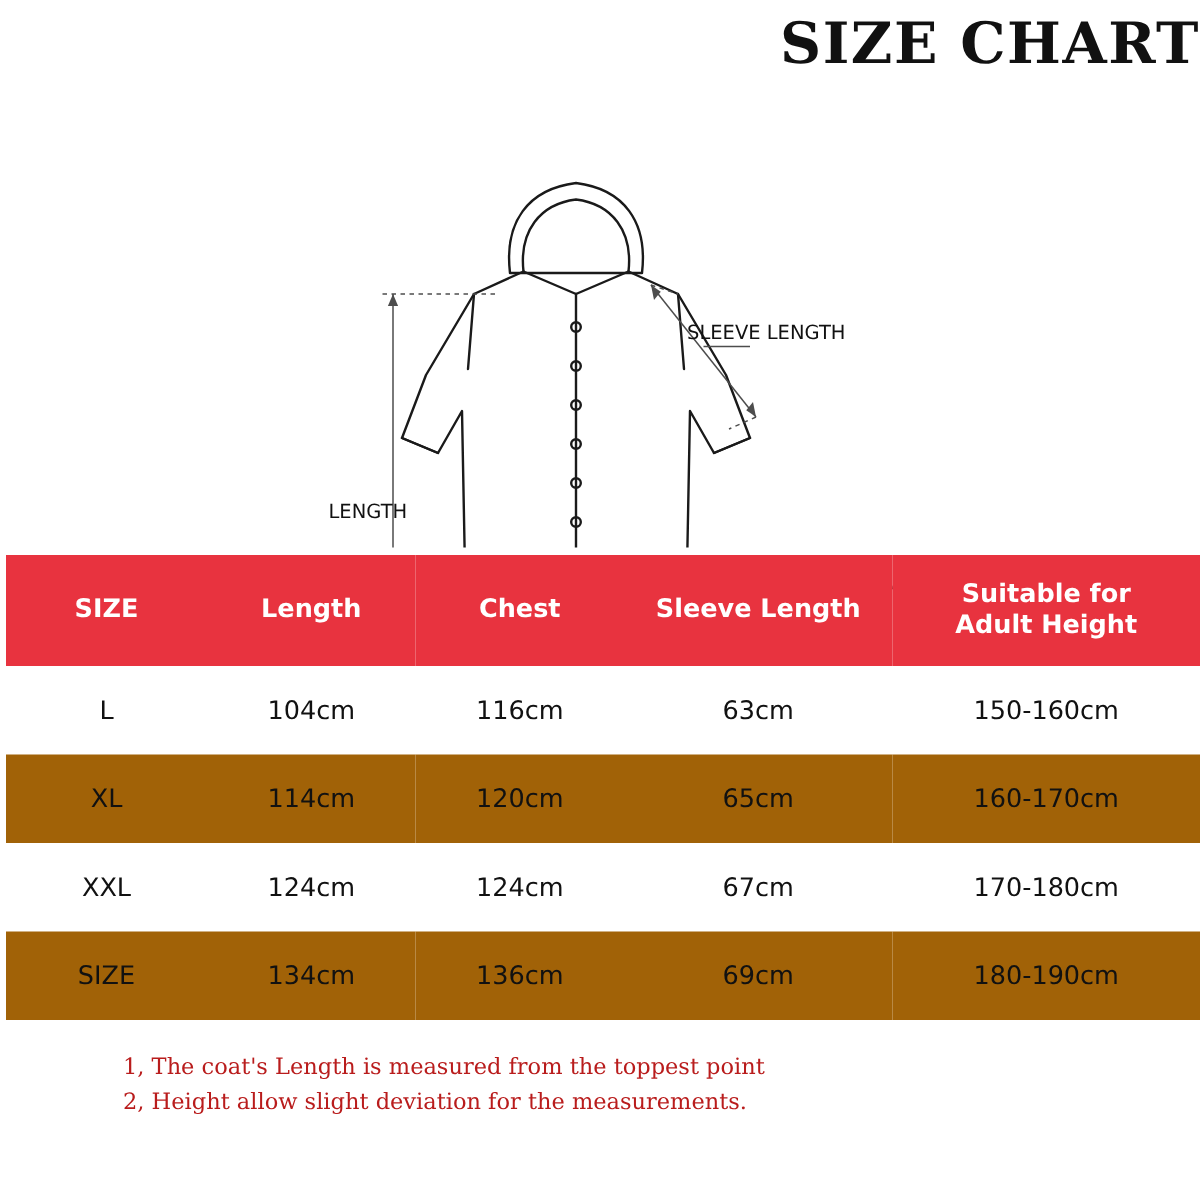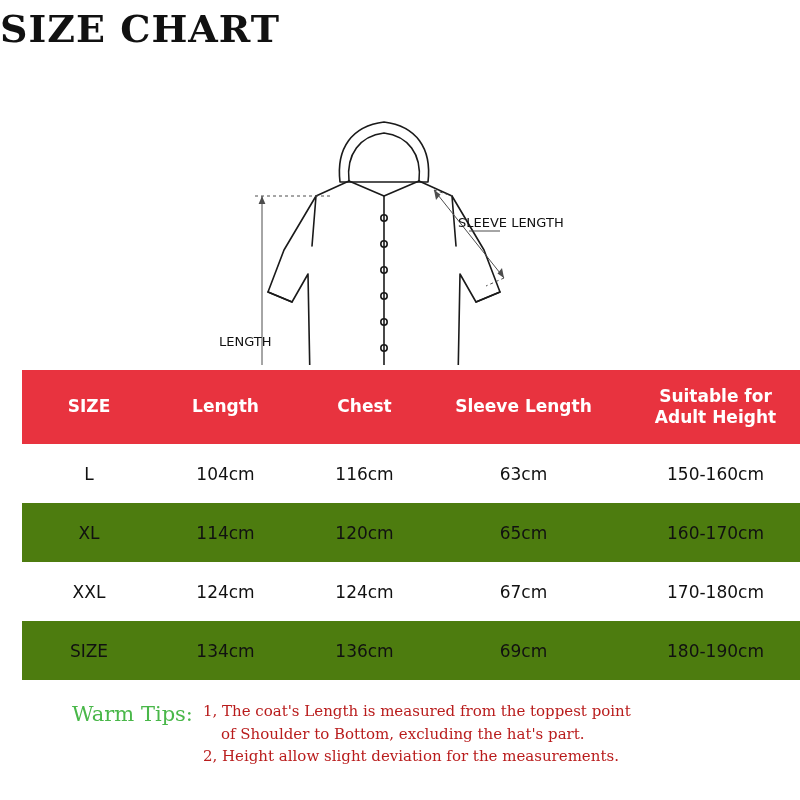--- a/index.html
+++ b/index.html
@@ -14,21 +14,21 @@
     overflow: hidden;
   }
   .page {
     position: relative;
     width: 800px;
     height: 800px;
   }
 
   
   .title {
-    text-align: left;
+    text-align: right;
     font-family: "DejaVu Serif", serif;
     font-weight: bold;
     font-size: 38px;
     letter-spacing: 1px;
     color: #111111;
     padding-top: 8px;
     line-height: 1.1;
   }
 
   
@@ -59,21 +59,21 @@
     font-family: "DejaVu Serif", serif;
     font-style: italic;
     font-size: 17px;
     color: #111111;
     white-space: nowrap;
   }
 
   
   .table-wrap {
     position: absolute;
-    left: 22px;
+    left: 4px;
     top: 370px;
     width: 756px;
   }
   table.size-table {
     width: 756px;
     border-collapse: collapse;
     table-layout: fixed;
   }
   table.size-table th {
     background: #e8333f;
@@ -89,21 +89,21 @@
   }
   table.size-table td {
     font-family: "DejaVu Sans", sans-serif;
     font-size: 17px;
     color: #111111;
     height: 57px;
     text-align: center;
     vertical-align: middle;
   }
   tr.row-odd td { background: #ffffff; }
-  tr.row-even td { background: #4d7c0f; }
+  tr.row-even td { background: #a16207; }
 
   
   .tips {
     position: absolute;
     left: 0;
     top: 700px;
     width: 800px;
   }
   .tips-row {
     display: flex;
@@ -251,22 +251,20 @@
           <td>136cm</td>
           <td>69cm</td>
           <td>180-190cm</td>
         </tr>
       </tbody>
     </table>
   </div>
 
   <div class="tips">
     <div class="tips-row">
-      <div class="tips-title">Warm Tips:</div>
       <div class="tips-lines">
         <div>1, The coat's Length is measured from the toppest point</div>
-        <div class="indent">of Shoulder to Bottom, excluding the hat's part.</div>
         <div>2, Height allow slight deviation for the measurements.</div>
       </div>
     </div>
   </div>
 
 </div>
 
 </body></html>

